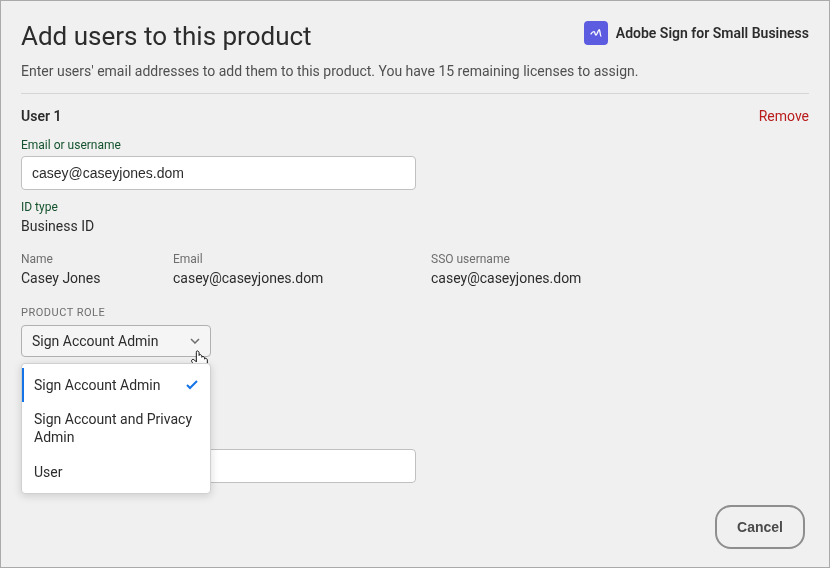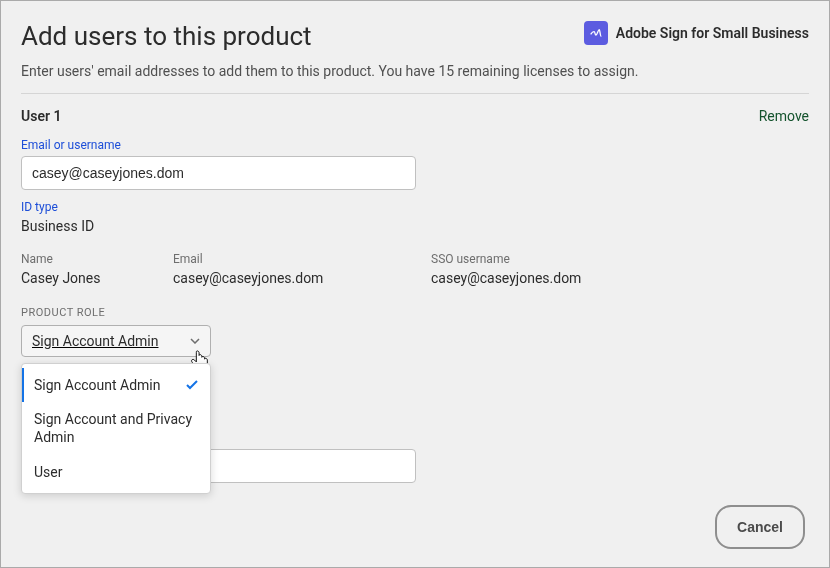--- a/index.html
+++ b/index.html
@@ -67,27 +67,27 @@
       align-items: center;
       margin-bottom: 14px;
     }
     .user-label {
       font-size: 14px;
       font-weight: 600;
       color: #2c2c2c;
     }
     .remove-link {
       font-size: 14px;
-      color: #14532d;
+      color: #b91c1c;
       cursor: pointer;
       text-decoration: none;
     }
     .field-label {
       font-size: 12px;
-      color: #1d4ed8;
+      color: #14532d;
       margin-bottom: 4px;
     }
     .text-input {
       width: 395px;
       height: 34px;
       border: 1px solid #c0c0c0;
       background: #fff;
       border-radius: 4px;
       padding: 0 10px;
       font-size: 14px;
@@ -123,21 +123,20 @@
     }
     .role-label {
       font-size: 11px;
       color: #6e6e6e;
       letter-spacing: 0.5px;
       margin-bottom: 6px;
     }
     .dropdown-wrapper {
       position: relative;
       width: 171px;
-      text-decoration: underline;
     }
     .dropdown-toggle {
       width: 190px;
       height: 32px;
       background: #f5f5f5;
       border: 1px solid #b0b0b0;
       border-radius: 4px;
       display: flex;
       align-items: center;
       justify-content: space-between;

